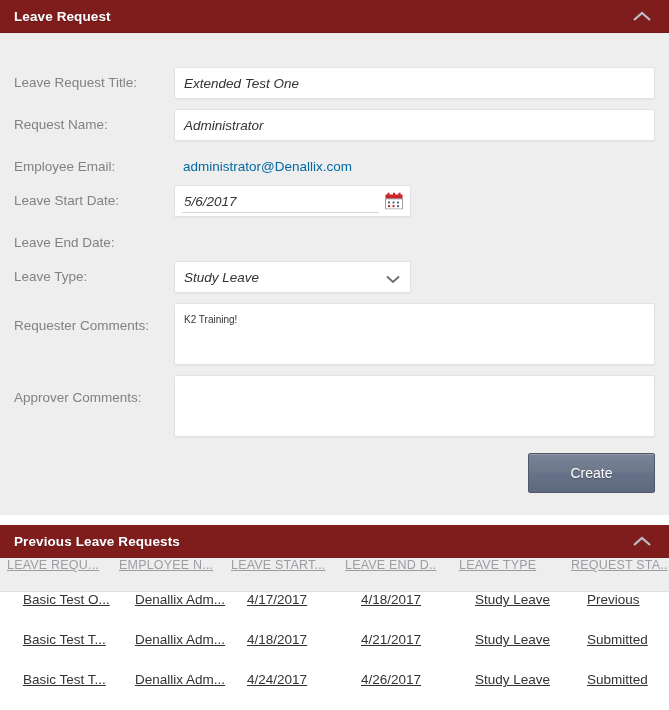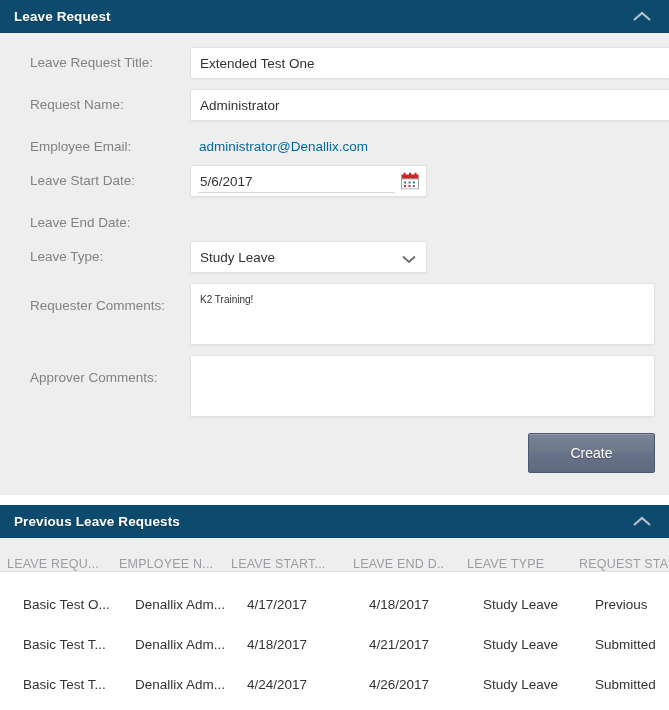--- a/index.html
+++ b/index.html
@@ -10,21 +10,21 @@
     background: #ffffff;
     font-family: "Liberation Sans", sans-serif;
     overflow: hidden;
   }
 
   
   .panel { width: 669px; background: #eeeeee; }
 
   .panel-header {
     height: 33px;
-    background: #0c4a6e;
+    background: #7f1d1d;
     display: flex;
     align-items: center;
     justify-content: space-between;
     padding: 0 14px 0 14px;
     position: relative;
   }
   .panel-header::after {
     content: "";
     position: absolute;
     left: 0; right: 0; bottom: 0;
@@ -40,21 +40,22 @@
   }
   .chevron-up {
     width: 26px; height: 16px;
     display: block;
   }
   .chevron-up svg, .chevron-down svg { display: block; }
 
   
   .form-body {
     background: #eeeeee;
-    padding: 14px 14px 0 30px;
+    padding: 14px 14px 0 14px;
+    margin-top: 20px;
   }
 
   .form-row {
     display: flex;
     align-items: flex-start;
     margin-bottom: 10px;
   }
   .form-label {
     width: 160px;
     flex: 0 0 160px;
@@ -71,20 +72,21 @@
     height: 32px;
     background: #ffffff;
     border: 1px solid #e2e2e2;
     border-radius: 2px;
     display: flex;
     align-items: center;
     padding: 0 9px;
     font-size: 13.5px;
     color: #333333;
     box-shadow: 0 1px 1px rgba(0,0,0,0.04);
+    font-style: italic;
   }
   .text-input.wide { width: 481px; }
   .text-input.date  { width: 237px; padding-right: 34px; }
   .text-input.select{ width: 237px; padding-right: 34px; }
 
   .static-text {
     font-size: 13.5px;
     color: #0369a1;
     padding: 7px 0 0 9px;
     line-height: 17px;
@@ -151,21 +153,21 @@
     justify-content: center;
     text-shadow: 0 1px 1px rgba(0,0,0,0.3);
     box-shadow: inset 0 1px 0 rgba(255,255,255,0.18);
     cursor: pointer;
   }
 
   .panel-gap { height: 10px; background: #ffffff; width: 669px; }
 
   
   .table-wrap { background: #ffffff; width: 669px; }
-  .grid-row { display: flex; align-items: flex-end; }
+  .grid-row { display: flex; align-items: flex-start; text-decoration: underline; }
 
   .grid-head {
     height: 34px;
     background: #eeeeee;
     border-bottom: 1px solid #e0e0e0;
     color: #9a9da1;
     font-size: 12.5px;
     letter-spacing: 0.2px;
   }
   .grid-head .cell { white-space: nowrap; overflow: hidden; }
@@ -176,21 +178,21 @@
     font-size: 13.5px;
     color: #333333;
     padding-left: 16px;
   }
   .grid-body-row .cell { white-space: nowrap; overflow: hidden; }
 
   .cell { padding-left: 7px; }
   .c1 { width: 112px; flex: 0 0 112px; }
   .c2 { width: 112px; flex: 0 0 112px; }
   .c3 { width: 114px; flex: 0 0 114px; }
-  .c4 { width: 114px; flex: 0 0 114px; margin-left: 8px; }
+  .c4 { width: 114px; flex: 0 0 114px; }
   .c5 { width: 112px; flex: 0 0 112px; }
   .c6 { width: 105px; flex: 0 0 105px; }
 </style>
 </head>
 <body>
 
 <div class="panel">
 
   <div class="panel-header">
     <span class="panel-title">Leave Request</span>

